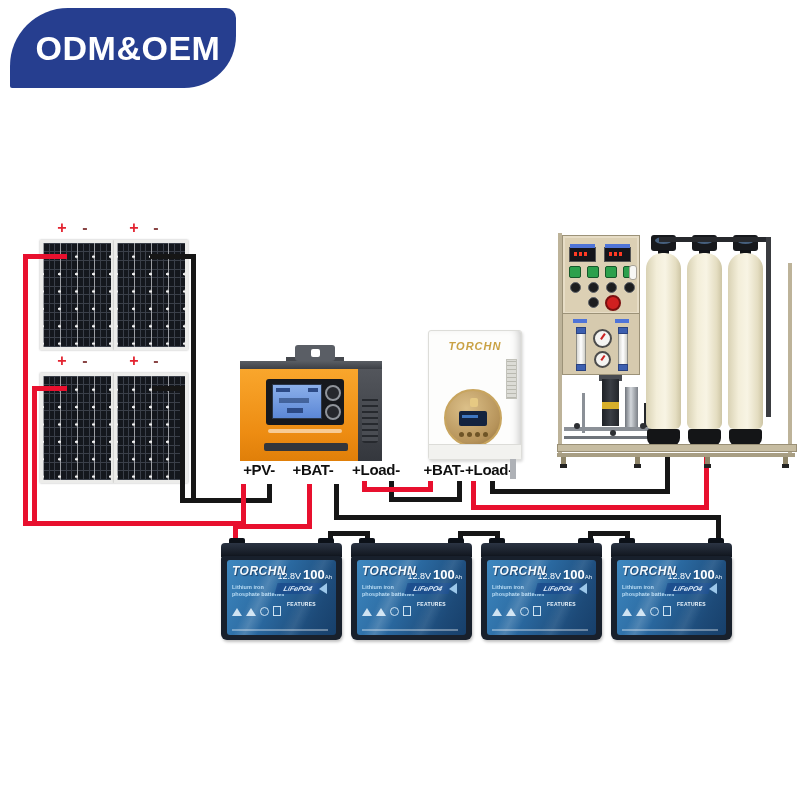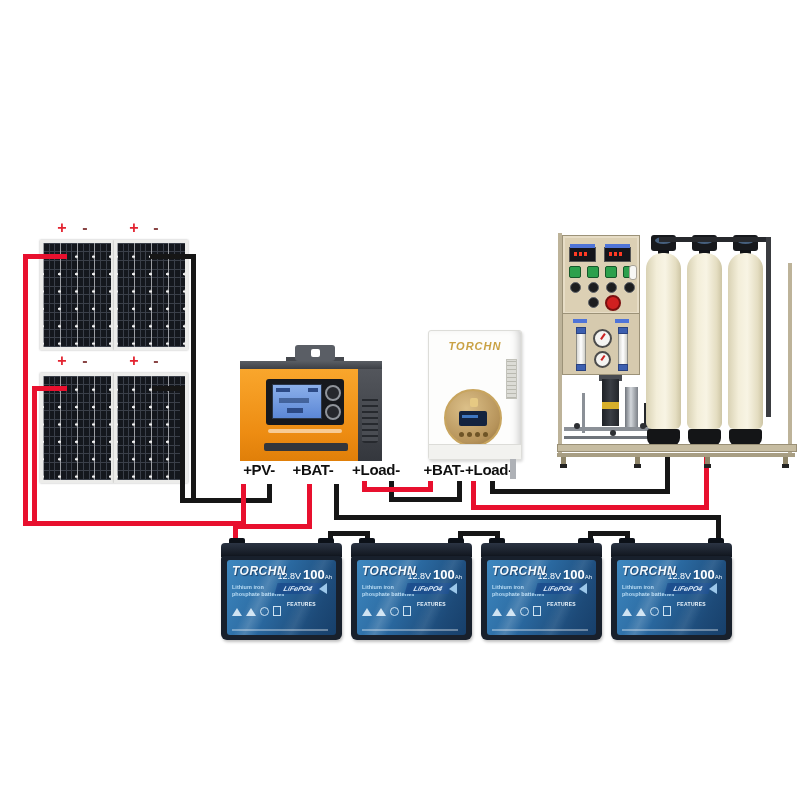--- a/index.html
+++ b/index.html
@@ -142,20 +142,23 @@
   .bat-features{position:absolute;right:5px;top:41px;width:44px;}
   .bat-features b{display:block;font-size:5px;color:#eaf4fc;letter-spacing:.3px;}
   .fbar{height:1.5px;background:rgba(255,255,255,.45);margin-top:2.2px;}
   .bat-baseline{position:absolute;left:5px;bottom:4px;width:88%;height:2px;background:rgba(255,255,255,.35);}
 </style>
 </head>
 <body>
 
 <div class="canvas">
 
+  <div class="badge">
+    <span>ODM&amp;OEM</span>
+  </div>
 
   <span class="pvlab pvplus abs" style="left:54px;top:219px">+</span>
   <span class="pvlab pvminus abs" style="left:77px;top:219px">-</span>
   <span class="pvlab pvplus abs" style="left:126px;top:219px">+</span>
   <span class="pvlab pvminus abs" style="left:148px;top:219px">-</span>
 
   <span class="pvlab pvplus abs" style="left:54px;top:352px">+</span>
   <span class="pvlab pvminus abs" style="left:77px;top:352px">-</span>
   <span class="pvlab pvplus abs" style="left:126px;top:352px">+</span>
   <span class="pvlab pvminus abs" style="left:148px;top:352px">-</span>

